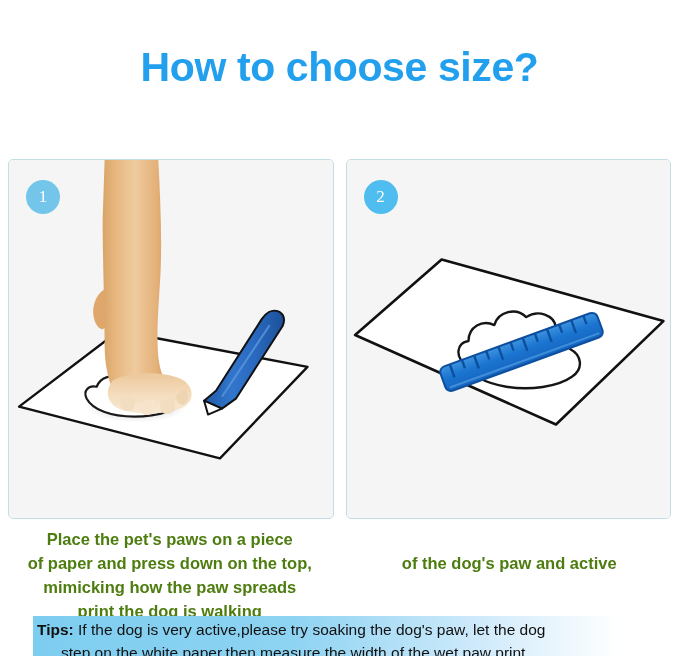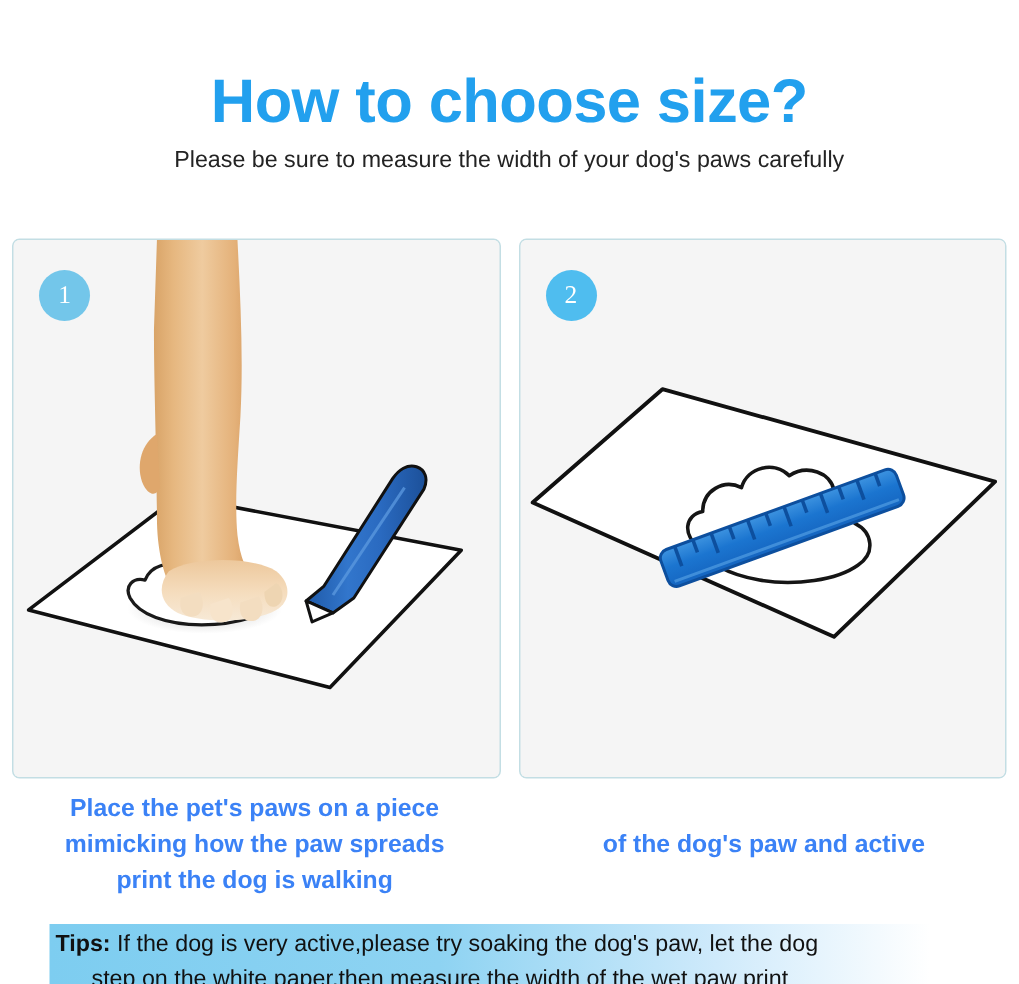--- a/index.html
+++ b/index.html
@@ -100,21 +100,21 @@
     left: 0;
     width: 679px;
     display: flex;
   }
   .caption {
     flex: 1 1 0;
     text-align: center;
     font-size: 16.5px;
     font-weight: bold;
     line-height: 24px;
-    color: #3b82f6;
+    color: #4d7c0f;
   }
   .caption-2 {
     padding-top: 24px;
   }
   .caption span { display: block; }
 
   
   .tips {
     position: absolute;
     left: 33px;
@@ -133,21 +133,20 @@
   .tips .tline2 { padding-left: 24px; }
 </style>
 </head>
 <body>
 
 <div class="page">
 
   <div class="header">
     <div class="title">How to choose size?</div>
     <div class="subtitle">
-      <span>Please be sure to measure the width of your dog's paws carefully</span>
     </div>
   </div>
 
   <div class="panels">
 
     <div class="panel">
       <div class="badge badge-1">
         <span>1</span>
       </div>
       <svg class="scene" viewBox="0 0 325 360" preserveAspectRatio="xMidYMid meet">
@@ -258,20 +257,21 @@
           </g>
           <line x1="96" y1="204" x2="256" y2="204" stroke="#5ba6e8" stroke-width="2" opacity="0.6"></line>
         </g>
       </svg>
     </div>
   </div>
 
   <div class="captions">
     <div class="caption caption-1">
       <span>Place the pet's paws on a piece</span>
+      <span>of paper and press down on the top,</span>
       <span>mimicking how the paw spreads</span>
       <span>print the dog is walking</span>
     </div>
     <div class="caption caption-2">
       <span>of the dog's paw and active</span>
     </div>
   </div>
 
   <div class="tips">
     <span class="tline"><span class="tips-label">Tips:</span> <span>If the dog is very active,please try soaking the dog's paw,  let the dog</span></span>

